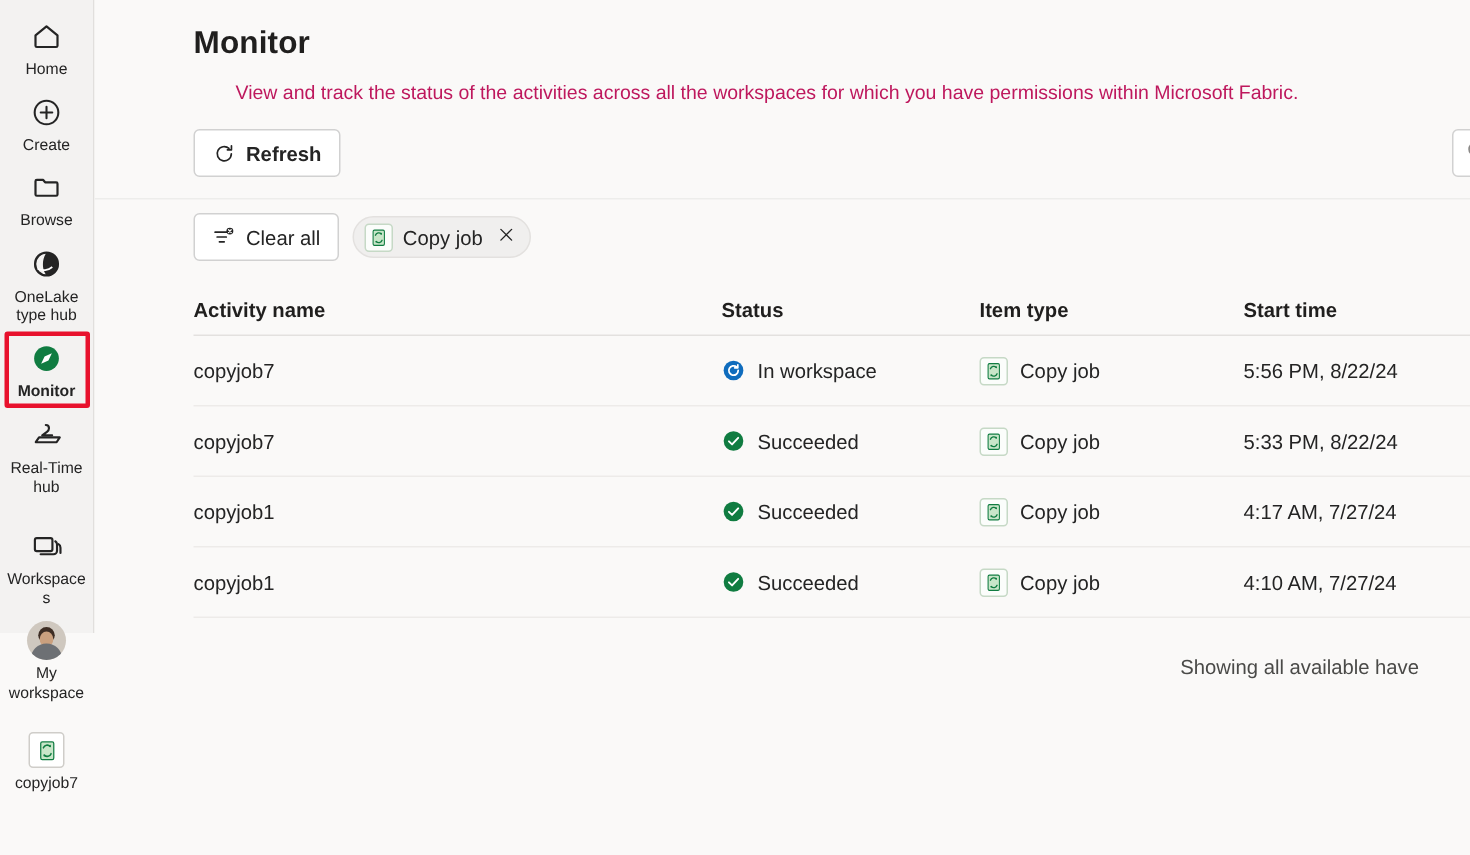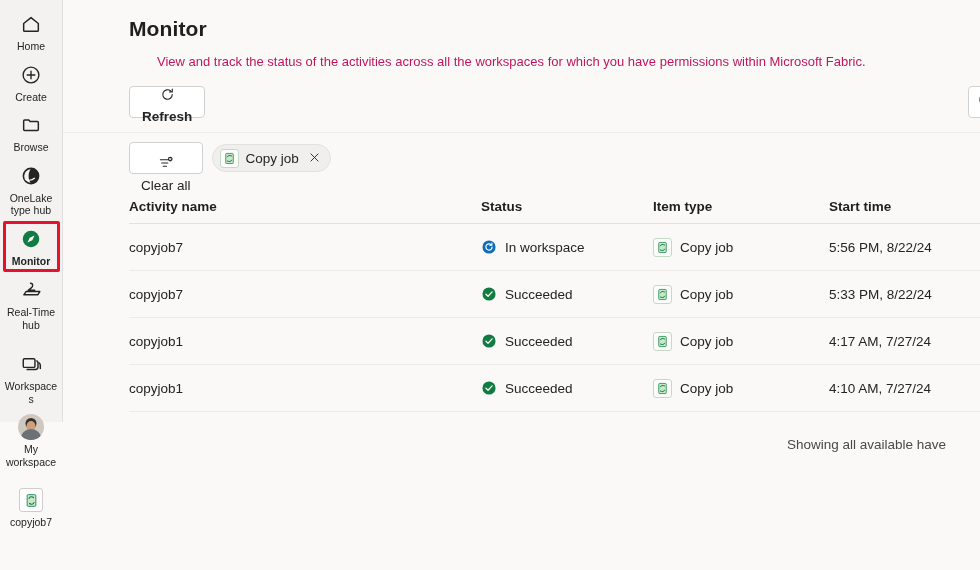--- a/index.html
+++ b/index.html
@@ -112,21 +112,20 @@
   .btn {
     display: inline-flex; align-items: center; gap: 7px;
     height: 32px; padding: 0 12px;
     background: #ffffff;
     border: 1px solid #d1d1d1;
     border-radius: 4px;
     font-size: 13.5px; color: #242424;
     font-family: inherit;
     cursor: pointer;
     font-weight: 600;
-    flex-direction: column;
   }
   .btn .ico { display: flex; align-items: center; }
   .toolbar-right {
     position: absolute; right: -20px; top: 0;
   }
   .round-btn {
     width: 32px; height: 32px;
     background: #ffffff;
     border: 1px solid #d1d1d1;
     border-radius: 4px;

